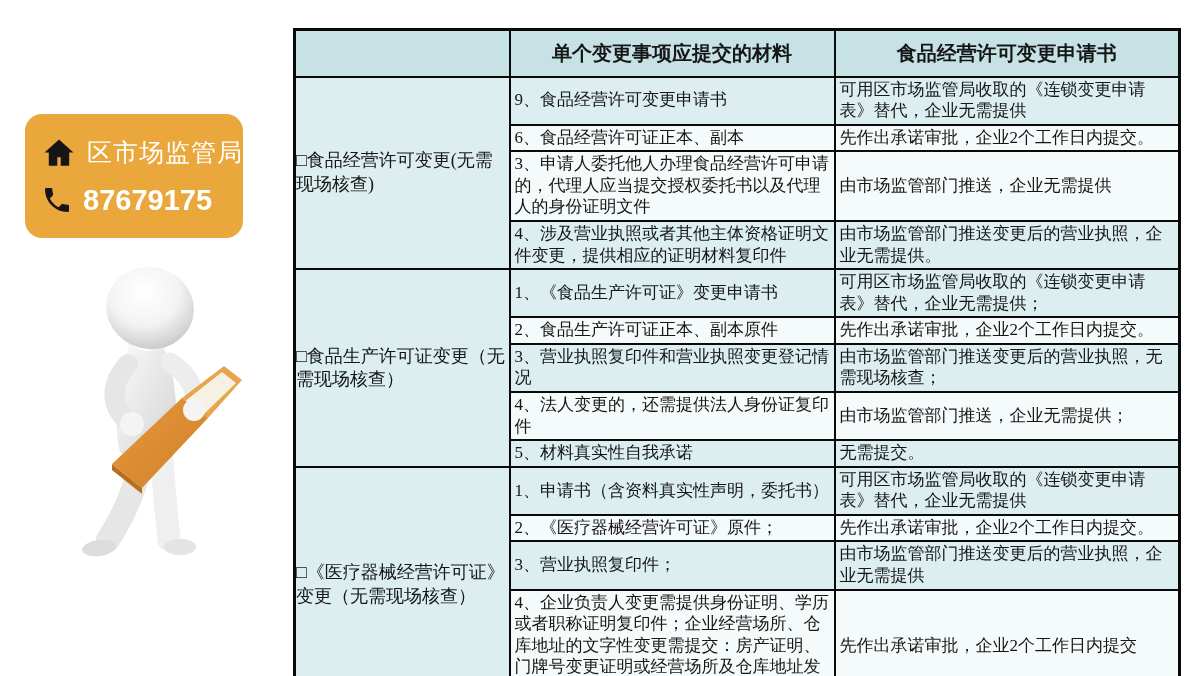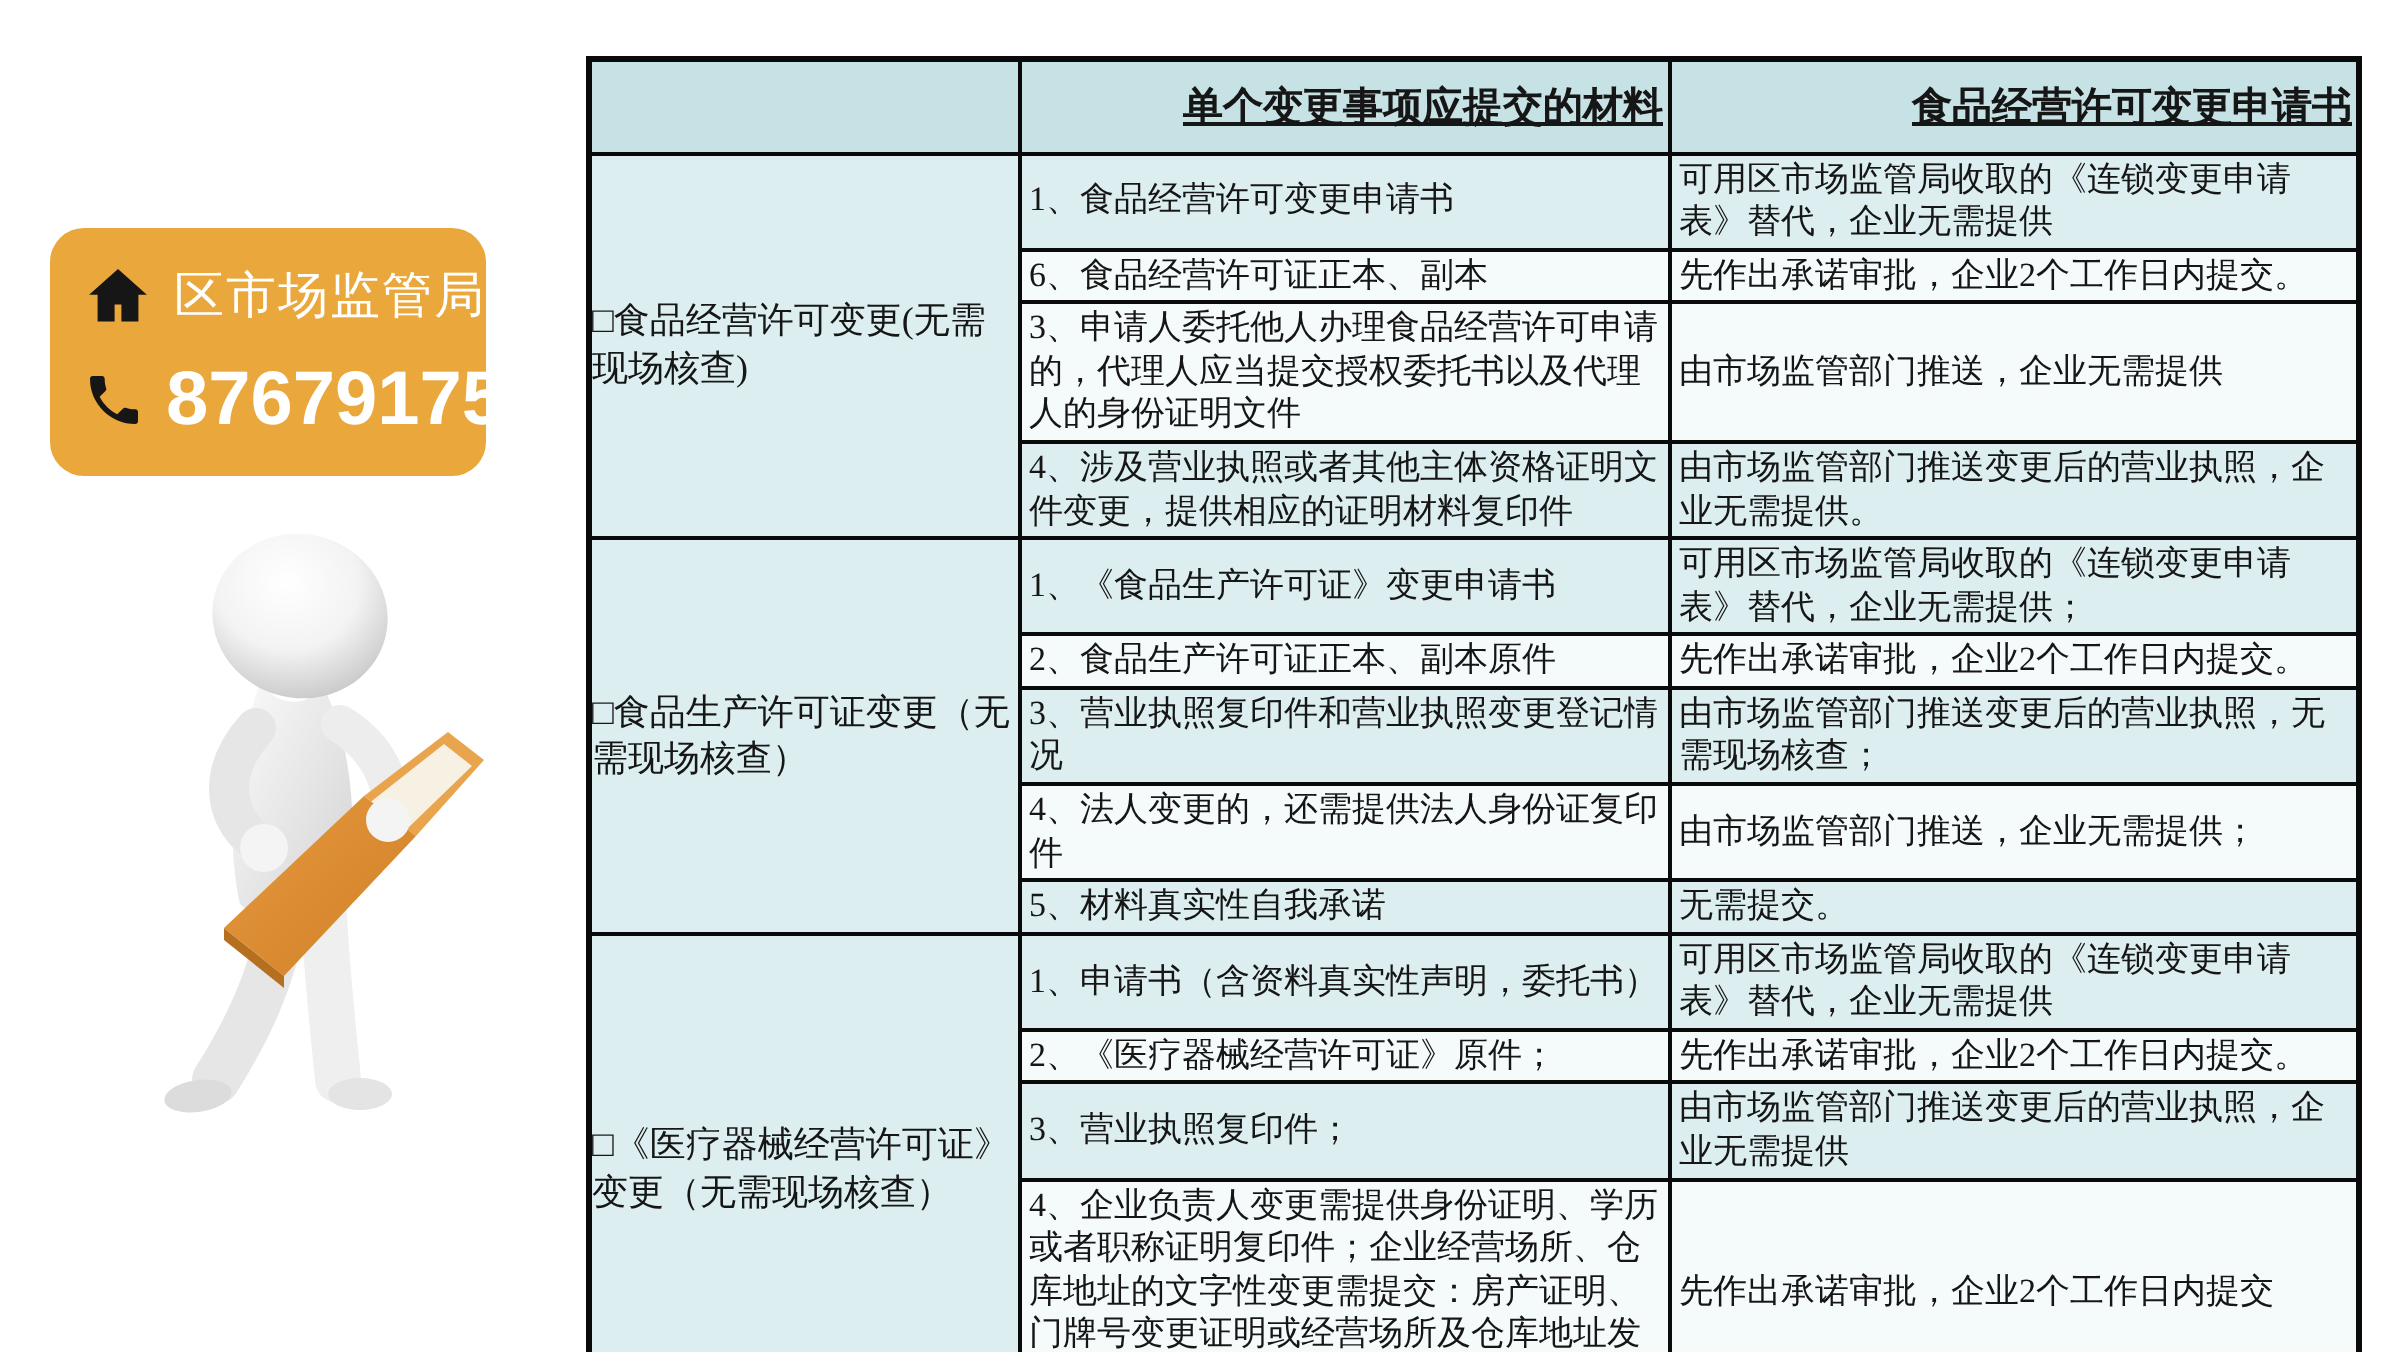--- a/index.html
+++ b/index.html
@@ -17,21 +17,21 @@
     display:flex; flex-direction:column; justify-content:center; gap:14px;
     padding-left:16px; box-sizing:border-box;
   }
   .contact-row { display:flex; align-items:center; gap:10px; }
   .contact-row svg { flex:0 0 auto; }
   .agency-name {
     color:#ffffff; font-size:25px; letter-spacing:1px;
     font-family:"Liberation Serif","DejaVu Serif",serif;
   }
   .phone-number {
-    color:#ffffff; font-size:38px; font-weight:600;
+    color:#ffffff; font-size:29px; font-weight:600;
     font-family:"Liberation Sans","DejaVu Sans",sans-serif;
   }
 
   
   .figure-wrap { position:absolute; left:50px; top:256px; width:212px; height:312px; }
 
   
   .materials-table {
     position:absolute; left:293px; top:28px;
     width:885px; height:624px;
@@ -39,21 +39,21 @@
     border:3px solid var(--border-color,#000);
   }
   .materials-table th, .materials-table td {
     border:2px solid var(--border-color,#000);
     box-sizing:border-box;
     word-break:break-all;
   }
   .materials-table th {
     background:var(--header-bg,#c6e2e4);
     font:bold 20px "Liberation Sans","DejaVu Sans",sans-serif;
-    height:47px; text-align:right; padding:2px;text-decoration:underline;
+    height:47px; text-align:center; padding:2px;
   }
   .col-cat   { width:215px; }
   .col-item  { width:325px; }
   .col-chain { width:345px; }
   .cat-cell {
     background:var(--band-blue,#dceef0);
     font-size:18px; line-height:1.3;
     vertical-align:middle; padding:2px 0;
   }
   .item-cell, .chain-cell {
@@ -130,21 +130,21 @@
   <thead>
     <tr>
       <th></th>
       <th>单个变更事项应提交的材料</th>
       <th>食品经营许可变更申请书</th>
     </tr>
   </thead>
   <tbody>
       <tr>
         <td class="cat-cell" rowspan="4">□食品经营许可变更(无需现场核查)</td>
-        <td class="item-cell band-blue">1、食品经营许可变更申请书</td>
+        <td class="item-cell band-blue">9、食品经营许可变更申请书</td>
         <td class="chain-cell band-blue">可用区市场监管局收取的《连锁变更申请表》替代，企业无需提供</td>
       </tr>
       <tr>
         <td class="item-cell band-white">6、食品经营许可证正本、副本</td>
         <td class="chain-cell band-white">先作出承诺审批，企业2个工作日内提交。</td>
       </tr>
       <tr>
         <td class="item-cell band-white">3、申请人委托他人办理食品经营许可申请的，代理人应当提交授权委托书以及代理人的身份证明文件</td>
         <td class="chain-cell band-white">由市场监管部门推送，企业无需提供</td>
       </tr>

